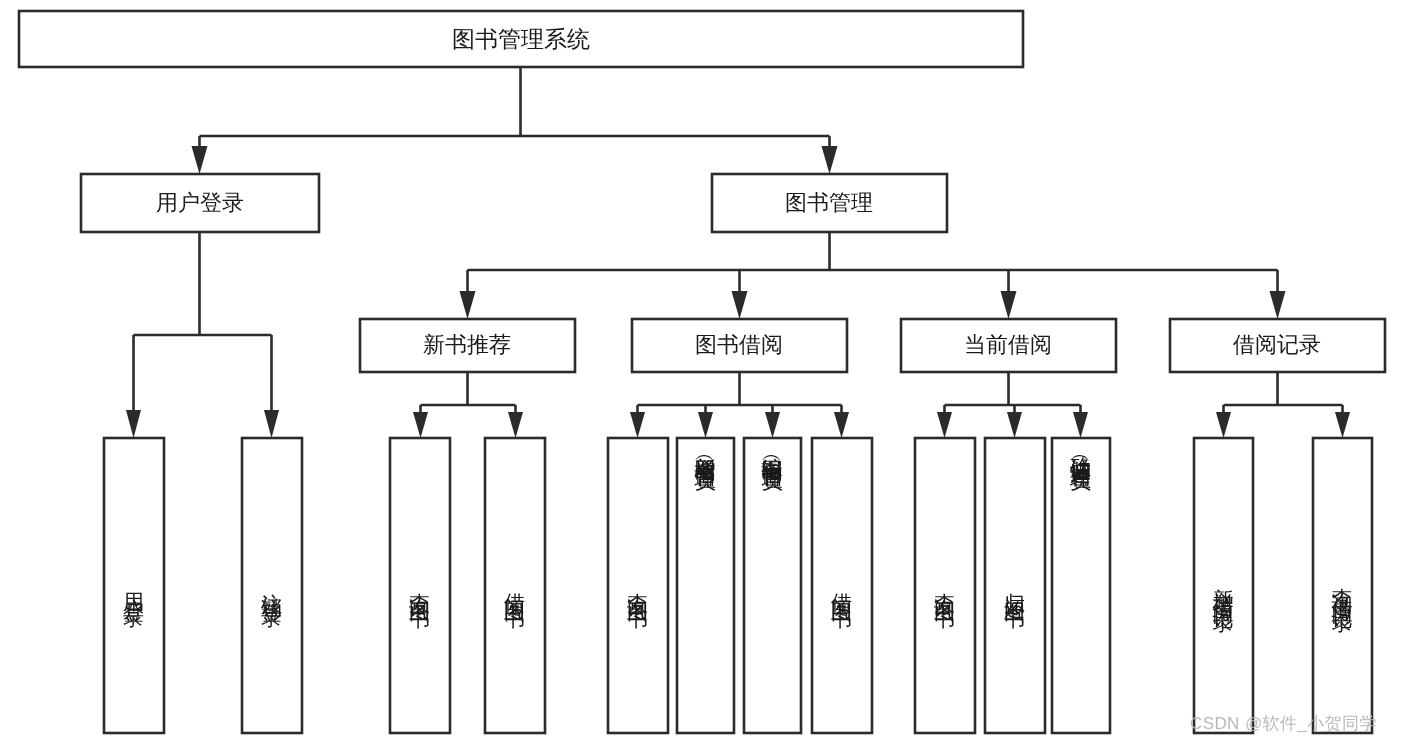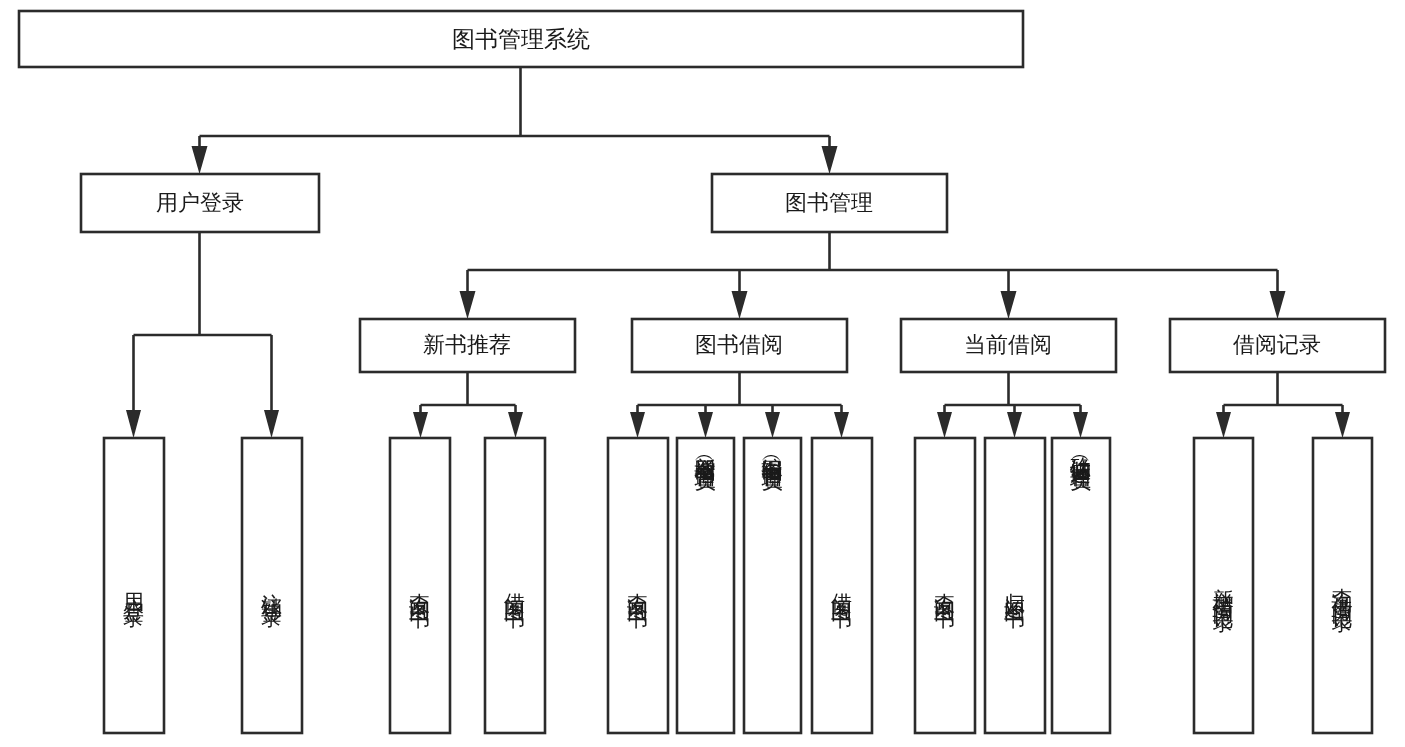--- a/index.html
+++ b/index.html
@@ -238,14 +238,15 @@
   <div class="leaf-label-wrap" style="left:1052px; top:440px; width:58px; height:291px; align-items:flex-start;">
     <span class="leaf-label" style="letter-spacing:2px;">确认归还（管理员）</span>
   </div>
   <div class="leaf-label-wrap" style="left:1194px; top:438px; width:59px; height:295px;">
     <span class="leaf-label">新增借阅记录</span>
   </div>
   <div class="leaf-label-wrap" style="left:1313px; top:438px; width:59px; height:295px;">
     <span class="leaf-label">查询借阅记录</span>
   </div>
 
+  <div class="watermark">CSDN @软件_小贺同学</div>
 
 </div>
 
 </body></html>

